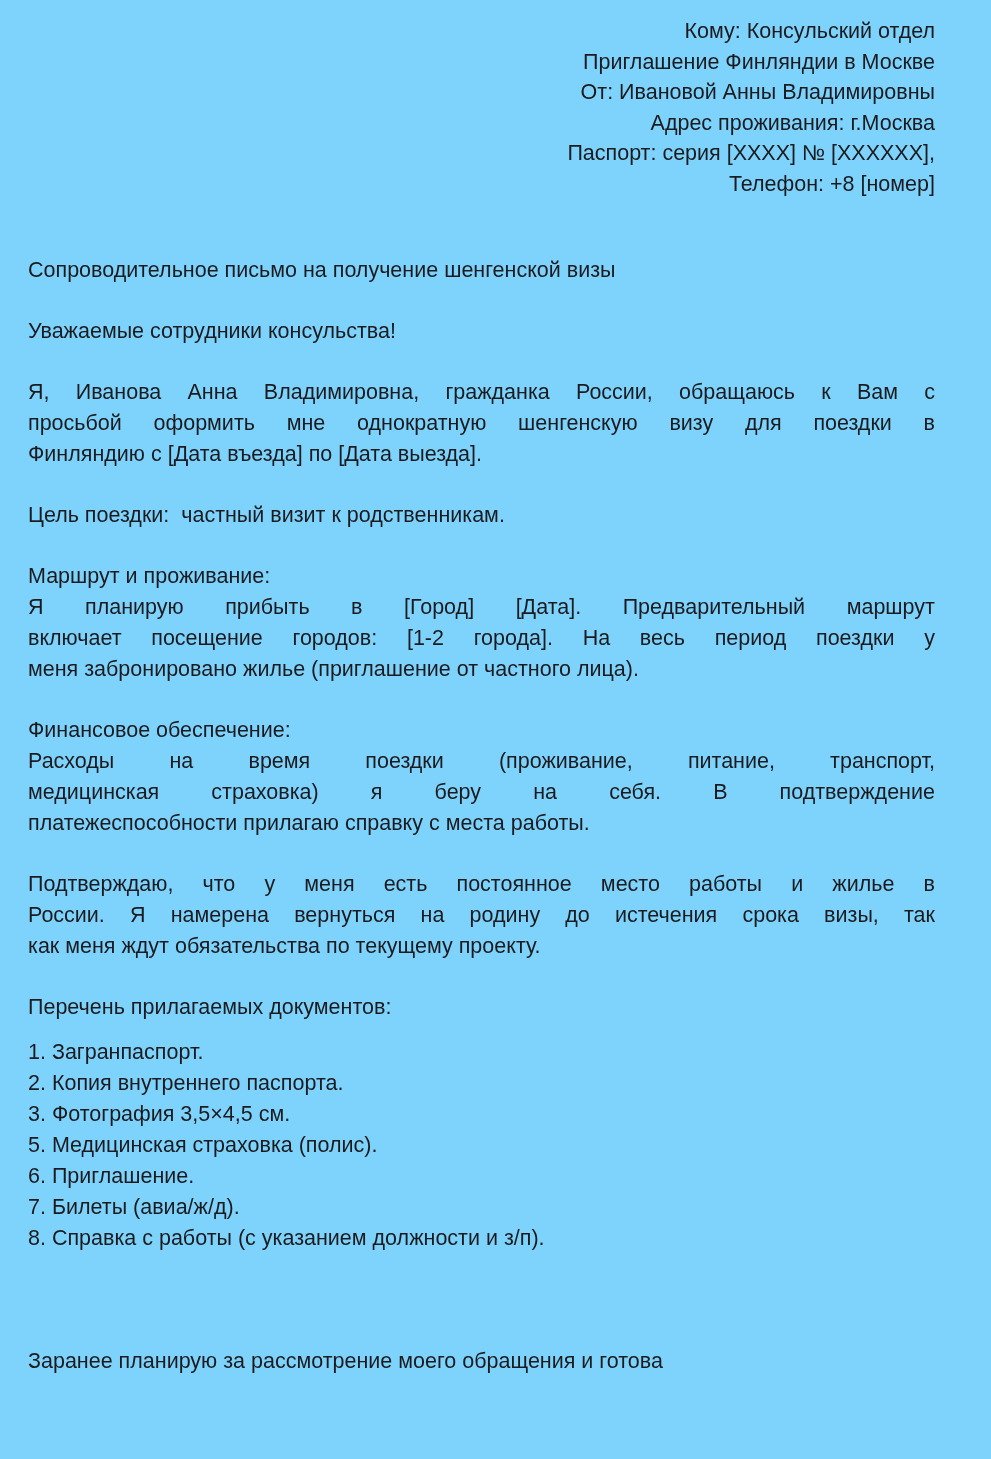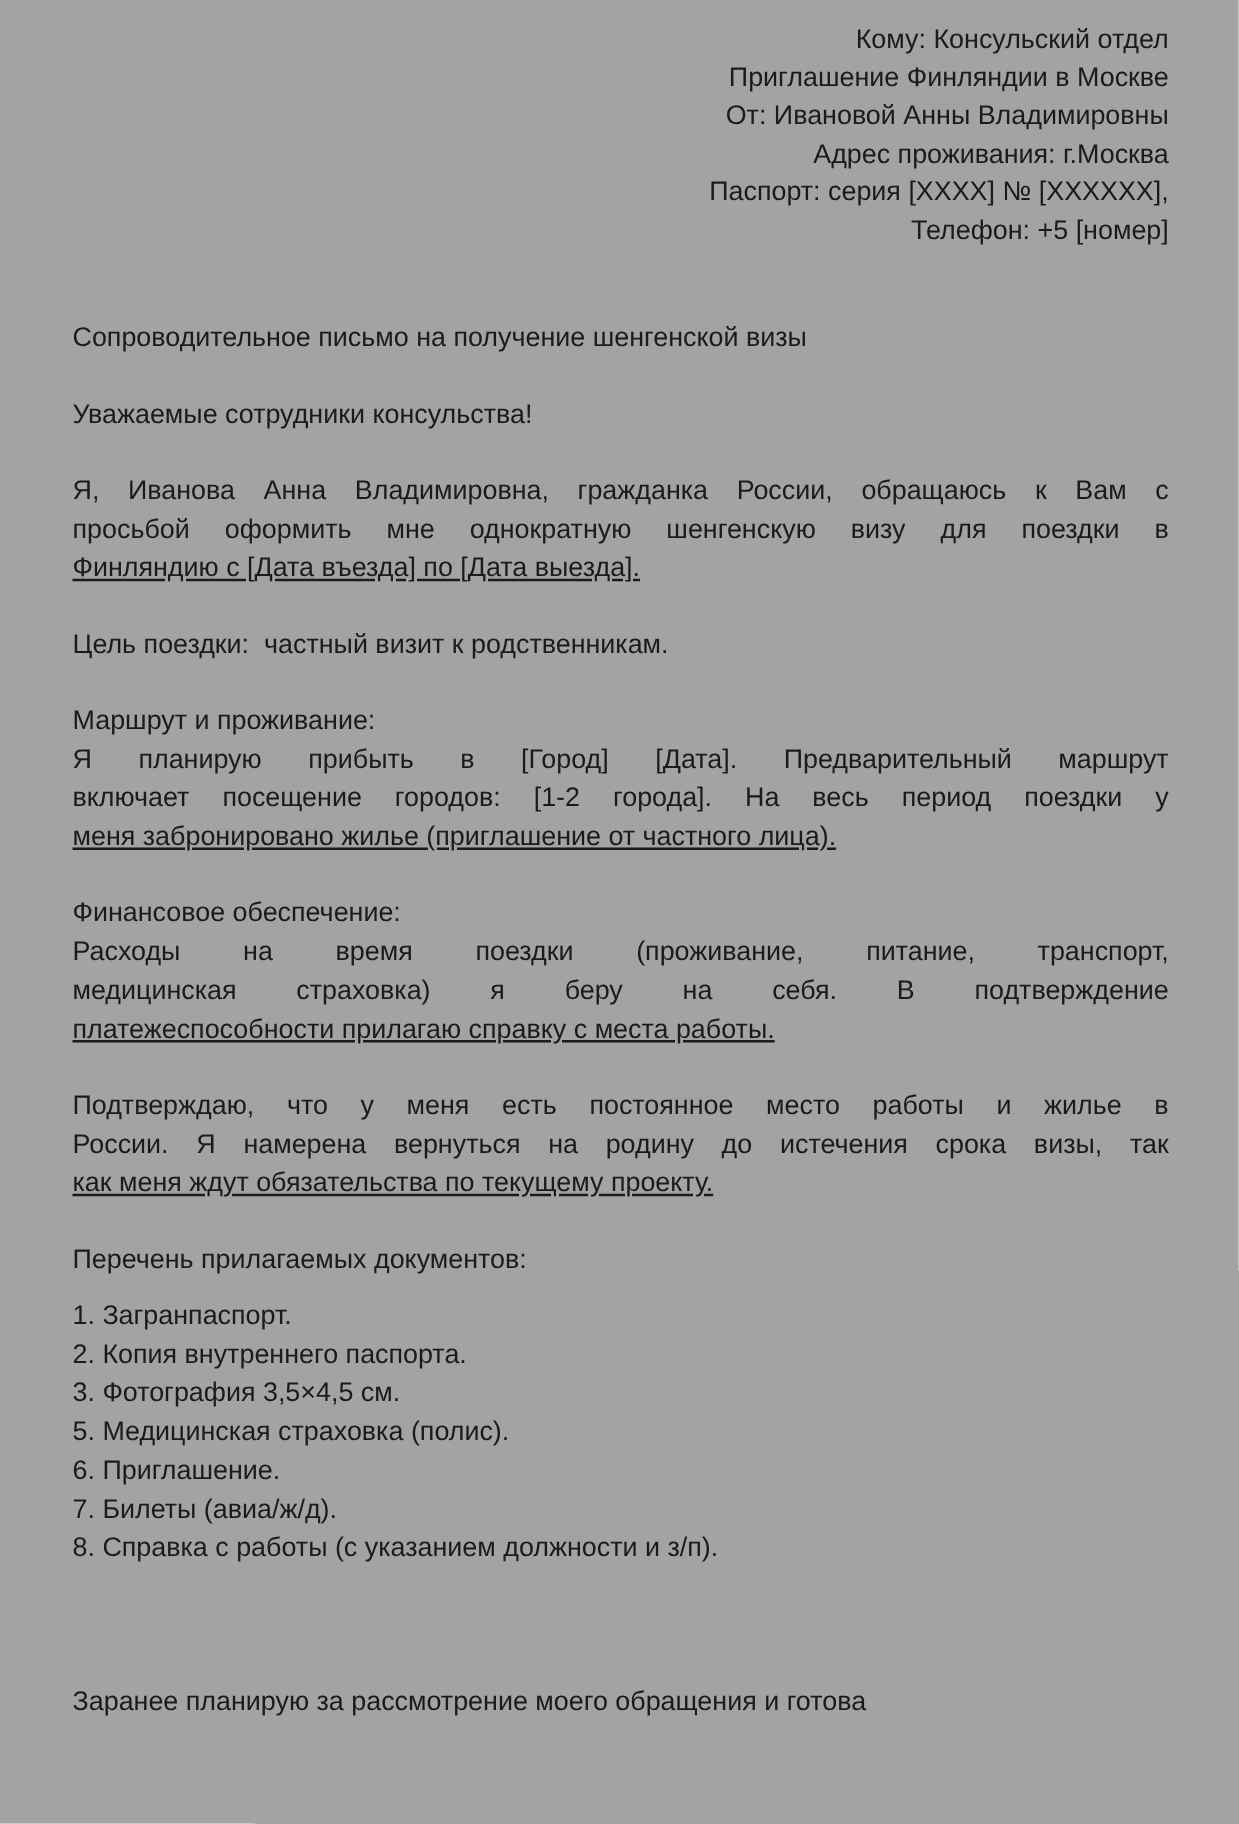--- a/index.html
+++ b/index.html
@@ -12,23 +12,23 @@
     width: 991px;
     height: 1459px;
     font-family: "Liberation Sans", "DejaVu Sans", sans-serif;
     color: #1b1b1f;
     -webkit-font-smoothing: antialiased;
   }
   .page {
     position: relative;
     width: 991px;
     height: 1459px;
-    background: #a3a3a3;
+    background: #7dd3fc;
     box-sizing: border-box;
-    padding: 14px 56px 0 58px;
+    padding: 14px 56px 0 28px;
     overflow: hidden;
   }
 
   
   .addressee {
     text-align: right;
     font-size: 21.5px;
     line-height: 30.5px;
     margin: 0 0 0 0;
     padding-top: 2px;
@@ -50,21 +50,20 @@
     white-space: pre;
   }
   
   .jline {
     display: flex;
     justify-content: space-between;
     white-space: pre;
   }
   .jline.last {
     display: block;
-    text-decoration: underline;
   }
   .jline > span {
     display: inline-block;
   }
 
   .gap-sm { height: 14px; }
   .gap-md { height: 30px; }
 
   .subject { margin-top: 56px; }
 
@@ -84,21 +83,21 @@
 <body>
 
 <div class="page">
 
   <div class="addressee">
     <span class="line">Кому: Консульский отдел</span>
     <span class="line">Приглашение Финляндии в Москве</span>
     <span class="line">От: Ивановой Анны Владимировны</span>
     <span class="line">Адрес проживания: г.Москва</span>
     <span class="line">Паспорт: серия [XXXX] № [XXXXXX],</span>
-    <span class="line">Телефон: +5 [номер]</span>
+    <span class="line">Телефон: +8 [номер]</span>
   </div>
 
   <p class="para subject">Сопроводительное письмо на получение шенгенской визы</p>
 
   <div class="gap-md"></div>
 
   <p class="para">Уважаемые сотрудники консульства!</p>
 
   <div class="gap-md"></div>
 

